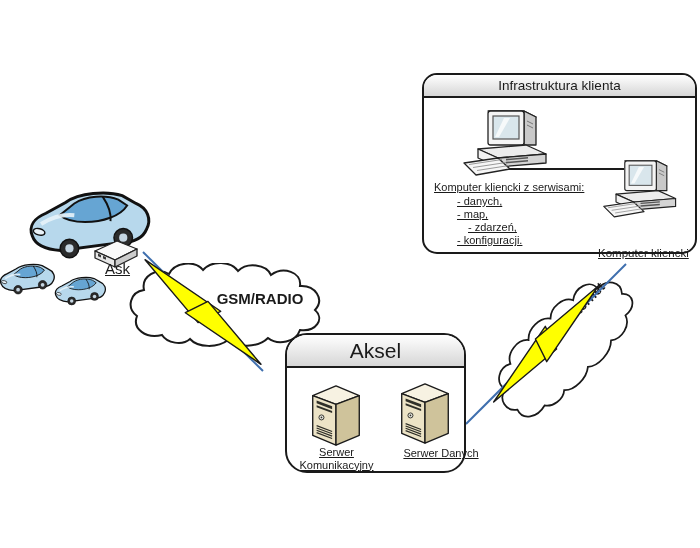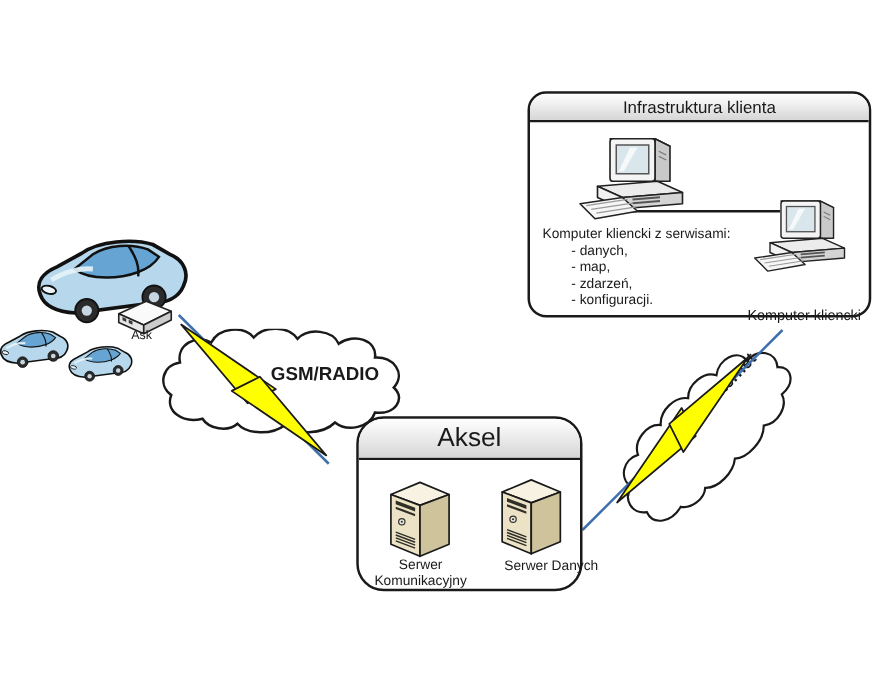--- a/index.html
+++ b/index.html
@@ -8,21 +8,21 @@
   .abs{position:absolute;}
   svg{display:block;overflow:visible;}
   
   .group-box{position:absolute;background:#ffffff;border:2px solid #1a1a1a;box-sizing:border-box;}
   .box-aksel{left:285px;top:333px;width:181px;height:140px;border-radius:22px;}
   .box-infra{left:422px;top:73px;width:275px;height:181px;border-radius:15px;}
   .box-header{position:absolute;left:0;top:0;right:0;display:flex;align-items:center;justify-content:center;
               background:linear-gradient(#ffffff,#d6d6d6);border-bottom:2px solid #1a1a1a;box-sizing:border-box;}
   .box-aksel .box-header{height:33px;border-radius:20px 20px 0 0;font-size:21px;align-items:center;}
   .box-infra .box-header{height:23px;border-radius:13px 13px 0 0;font-size:13.5px;}
-  .lbl{position:absolute;font-size:11px;line-height:12.5px;white-space:nowrap;}
+  .lbl{position:absolute;font-size:11px;line-height:12.5px;white-space:nowrap;text-decoration:underline;}
   .lbl-center{text-align:center;white-space:normal;}
   .svgtext{font-family:"Liberation Sans",sans-serif;}
 </style>
 </head>
 <body>
 
 <div id="canvas">
 
   <svg width="0" height="0" style="position:absolute" aria-hidden="true">
     <defs>
@@ -128,32 +128,32 @@
     <div class="abs" style="left:81px;top:93px;width:119px;border-top:2px solid #1a1a1a"></div>
     <svg class="abs" style="left:38px;top:28px" width="105" height="78">
       <use href="#sym-pc" width="105" height="78"></use>
     </svg>
     <svg class="abs" style="left:178px;top:78px" width="92" height="70">
       <use href="#sym-pc" width="92" height="70"></use>
     </svg>
     <div class="lbl" style="left:10px;top:106px">Komputer kliencki z serwisami:</div>
     <div class="lbl" style="left:33px;top:120px">- danych,</div>
     <div class="lbl" style="left:33px;top:133px">- map,</div>
-    <div class="lbl" style="left:33px;top:146px">- zdarzeń,</div>
+    <div class="lbl" style="left:44px;top:146px">- zdarzeń,</div>
     <div class="lbl" style="left:33px;top:159px">- konfiguracji.</div>
     <div class="lbl" style="left:174px;top:172px;font-size:11.5px">Komputer kliencki</div>
   </div>
 
   <svg class="abs" style="left:25px;top:180px" width="128" height="90">
     <use href="#sym-car" width="128" height="90"></use>
   </svg>
   <svg class="abs" style="left:-2px;top:258px" width="58" height="42">
     <use href="#sym-car" width="58" height="42"></use>
   </svg>
   <svg class="abs" style="left:53px;top:271px" width="54" height="40">
     <use href="#sym-car" width="54" height="40"></use>
   </svg>
   <svg class="abs" style="left:92px;top:239px" width="48" height="30">
     <use href="#sym-modem" width="48" height="30"></use>
   </svg>
-  <div class="lbl" style="left:105px;top:263px;font-size:10px">Ask</div>
+  <div class="lbl" style="left:105px;top:263px;font-size:15px">Ask</div>
 
 </div>
 
 </body></html>

